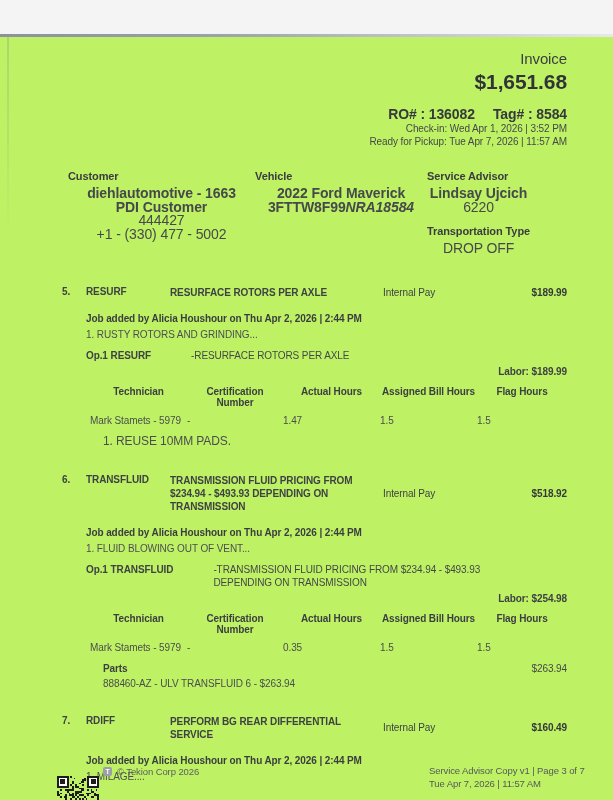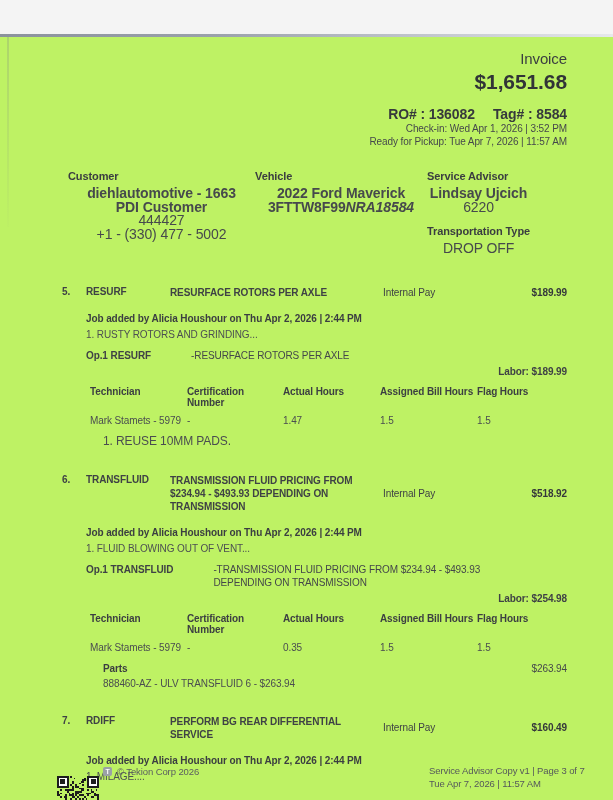--- a/index.html
+++ b/index.html
@@ -45,21 +45,21 @@
   .op-line  { margin-top:9px; display:flex; font-size:10px; line-height:13px;gap:36px; }
   .op-code  { font-weight:700; white-space:nowrap; margin-right:4px; }
   .op-desc  { max-width:268px; color:#44474a; }
   .labor    { margin-top:4px; text-align:right; font-size:10px; }
   .labor-label { font-weight:600; }
   .labor-value { font-weight:700; }
 
   .ttable { margin:9px 0 0 4px; font-size:10px; }
   .trow { display:flex; }
   .trow + .trow { margin-top:7px; }
-  .thead .tc { font-weight:600; color:#3c3f42; }
+  .thead .tc { font-weight:600; color:#3c3f42;text-align:center; }
   .tc1{width:97px;} .tc2{width:96px;} .tc3{width:97px;} .tc4{width:97px;} .tc5{flex:1;}
   .tbody .tc { color:#4a4d50; }
 
   .note { margin:8px 0 0 17px; font-size:12px; color:#4a4d50; }
   .parts-head { display:flex; margin:10px 0 0 17px; font-size:10px; }
   .parts-label { font-weight:700; color:#3b3e41; }
   .parts-total { flex:1; text-align:right; font-weight:400; color:#45484b; }
   .parts-line { margin:4px 0 0 17px; font-size:10px; color:#4a4d50; }
 
   

